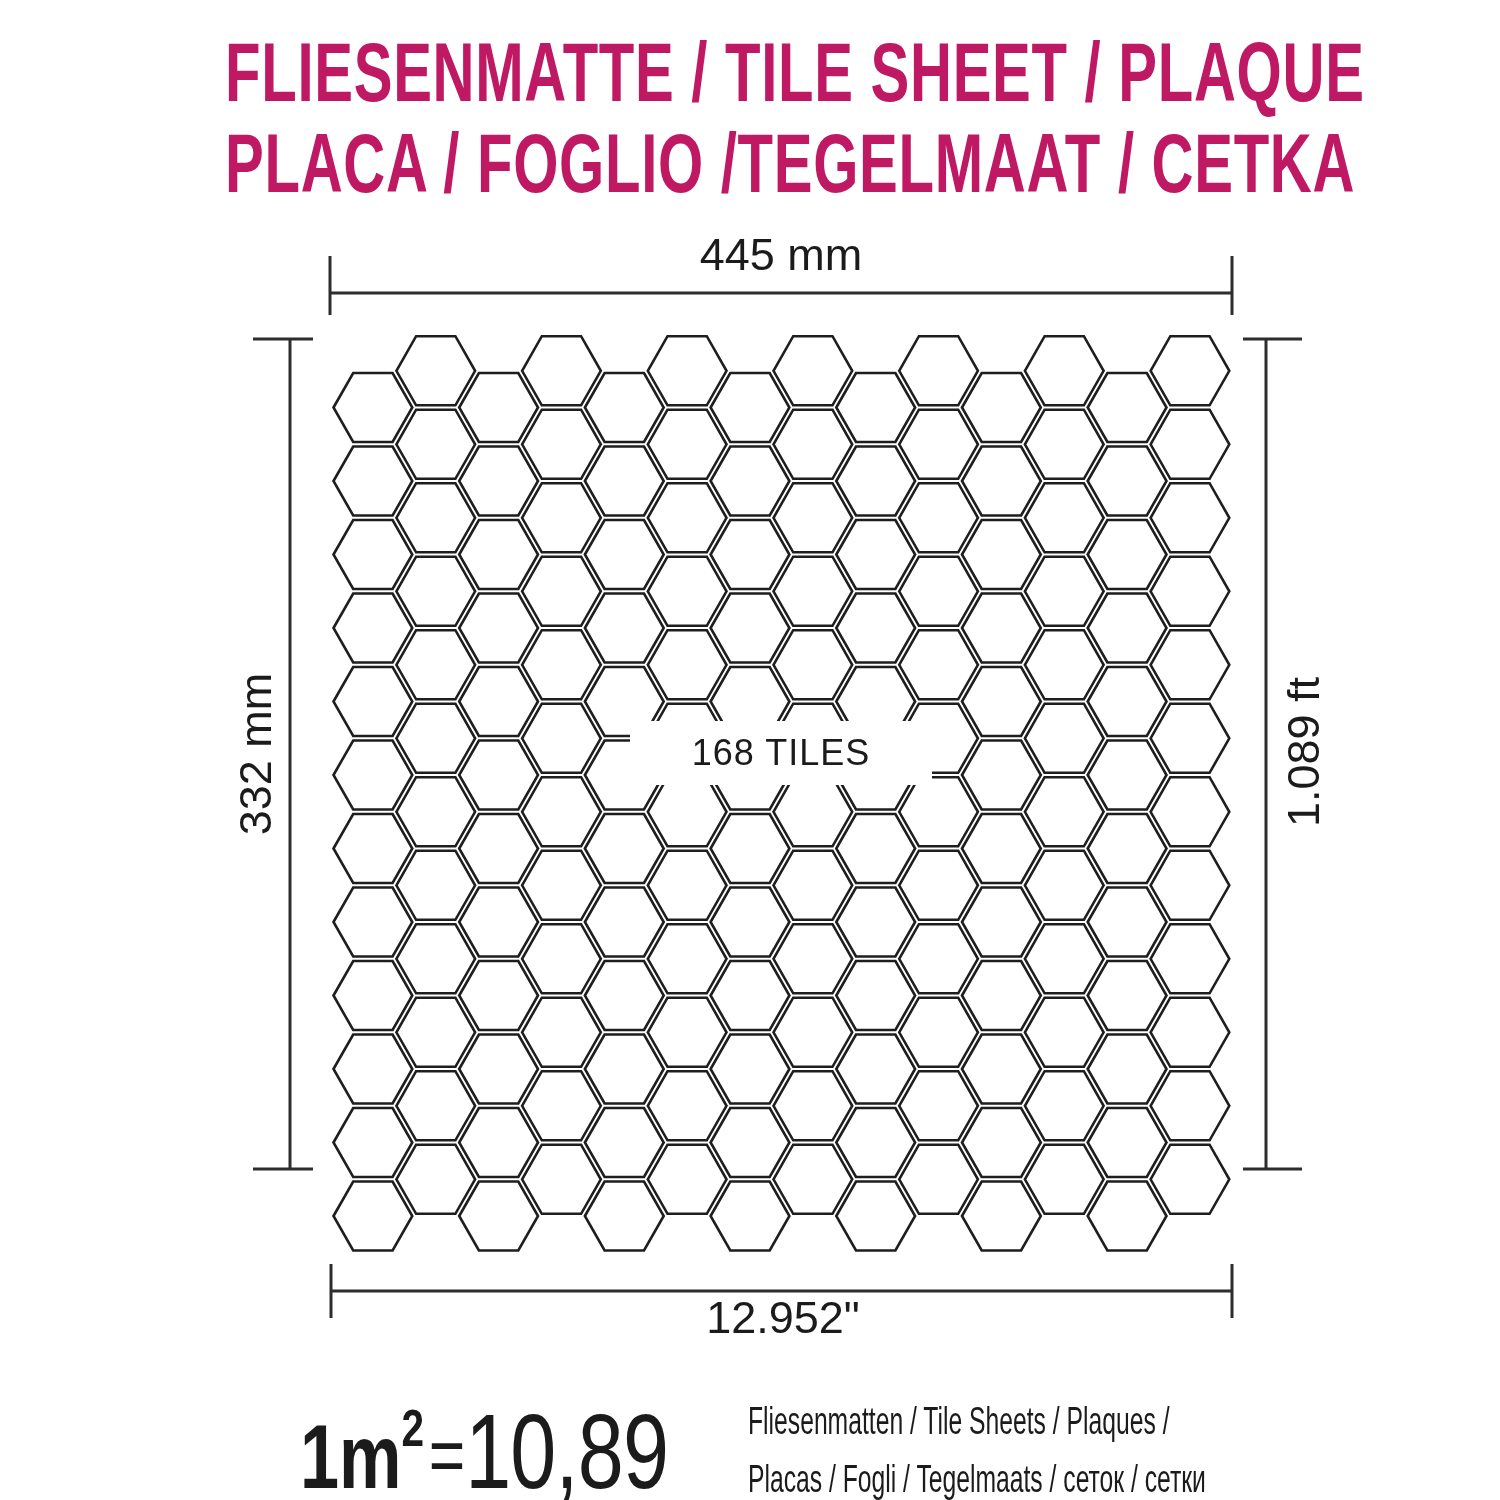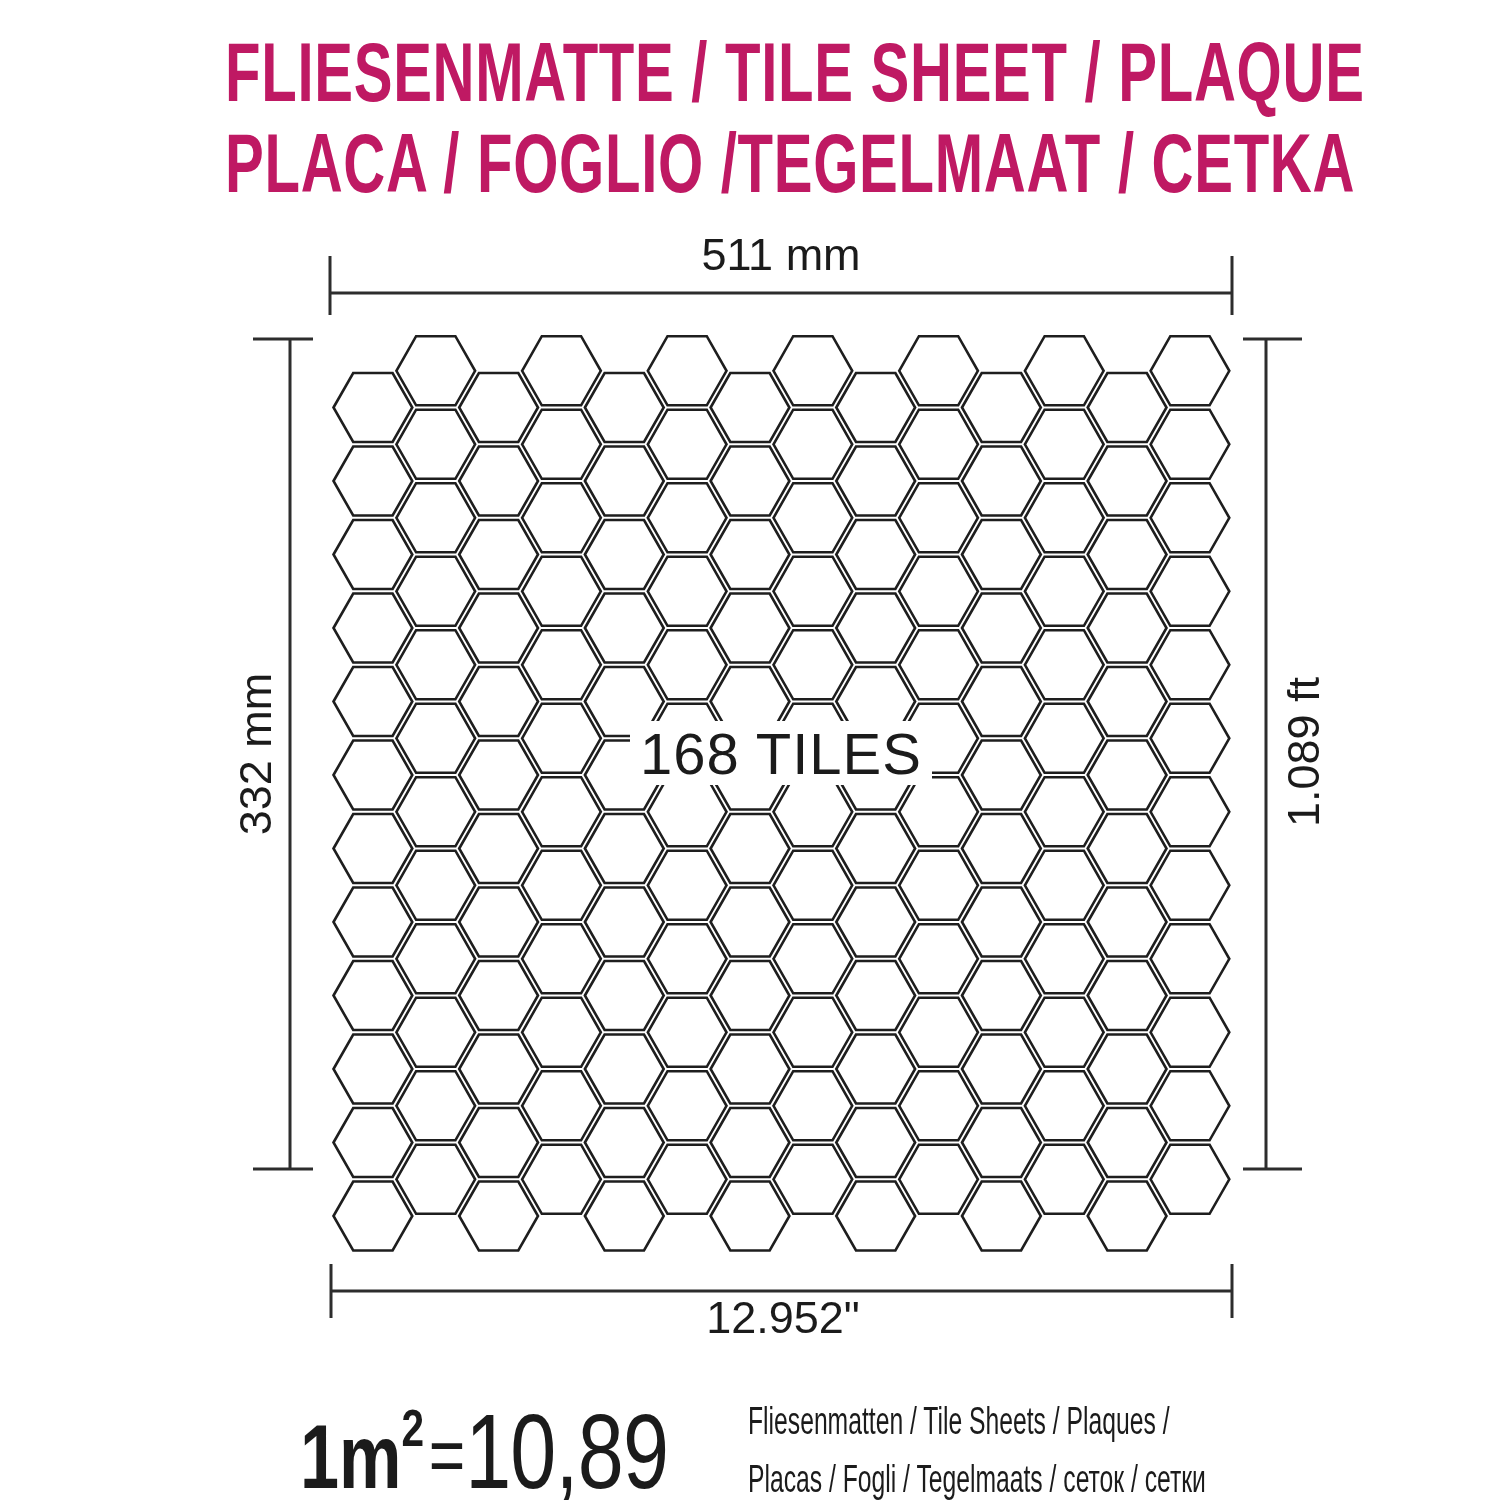--- a/index.html
+++ b/index.html
@@ -33,21 +33,21 @@
   .dim-bottom { left:583px; top:1295px; width:400px; }
   .dim-left   { left:106px; top:731px;  width:300px; height:46px;
                 transform:rotate(-90deg); transform-origin:50% 50%; }
   .dim-right  { left:1154px; top:729px; width:300px; height:46px;
                 transform:rotate(-90deg); transform-origin:50% 50%; }
 
   
   .tiles-label {
     position:absolute; left:630px; top:721px; width:302px; height:64px;
     background:#ffffff; display:flex; align-items:center; justify-content:center;
-    font-size:58px; font-weight:400; letter-spacing:1px; color:#1b1b1b;
+    font-size:36px; font-weight:400; letter-spacing:1px; color:#1b1b1b;
     white-space:nowrap;
   }
 
   
   .formula {
     position:absolute; left:300px; top:1398px; white-space:nowrap;
     transform:scaleX(0.78); transform-origin:0 0; line-height:1;
   }
   .formula .area  { font-size:90px; font-weight:700; }
   .formula .expo  { font-size:52px; font-weight:700; position:relative; top:-42px; }
@@ -255,21 +255,21 @@
       <line class="dimline" x1="253" y1="339" x2="313" y2="339"></line>
       <line class="dimline" x1="253" y1="1169" x2="313" y2="1169"></line>
     </g>
     <g>
       <line class="dimline" x1="1266" y1="339" x2="1266" y2="1169"></line>
       <line class="dimline" x1="1243" y1="339" x2="1302" y2="339"></line>
       <line class="dimline" x1="1243" y1="1169" x2="1302" y2="1169"></line>
     </g>
   </svg>
 
-  <div class="dim-label dim-top">511 mm</div>
+  <div class="dim-label dim-top">445 mm</div>
   <div class="dim-label dim-bottom">12.952"</div>
   <div class="dim-label dim-left">332 mm</div>
   <div class="dim-label dim-right">1.089 ft</div>
 
   <div class="tiles-label">168 TILES</div>
 
   <div class="formula"><span class="area">1m</span><span class="expo">2</span><span class="eq">=</span><span class="value">10,89</span></div>
 
   <div class="units">
     <div>Fliesenmatten / Tile Sheets /  Plaques /</div>

